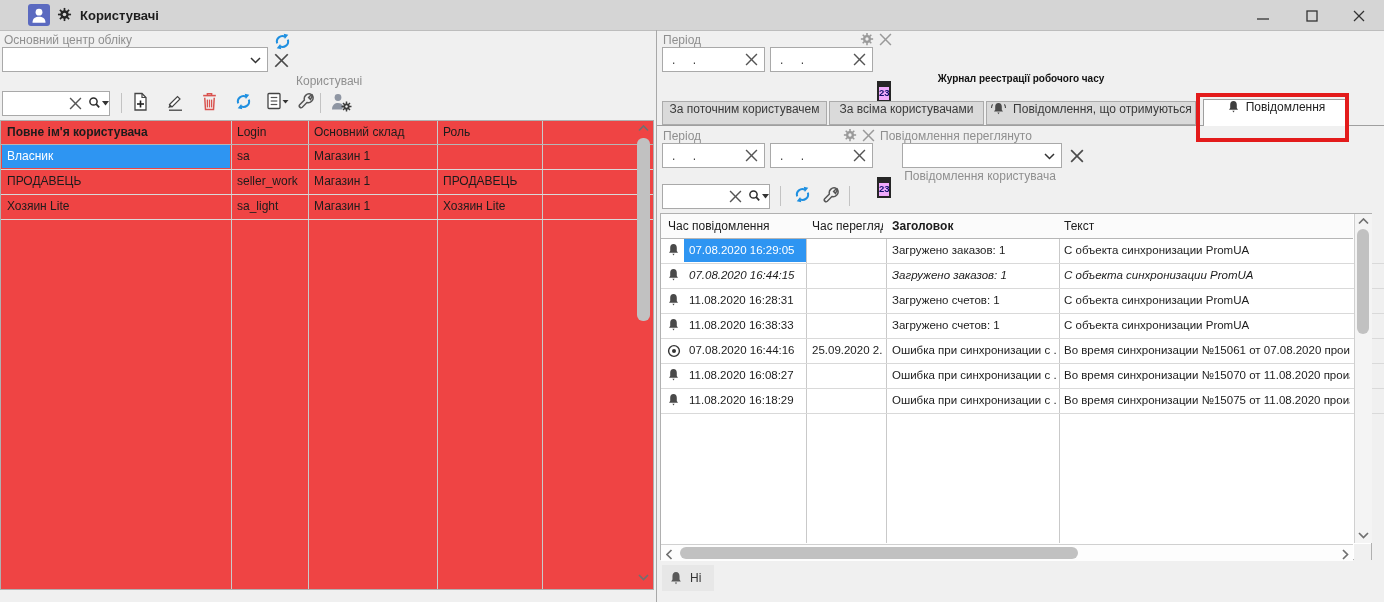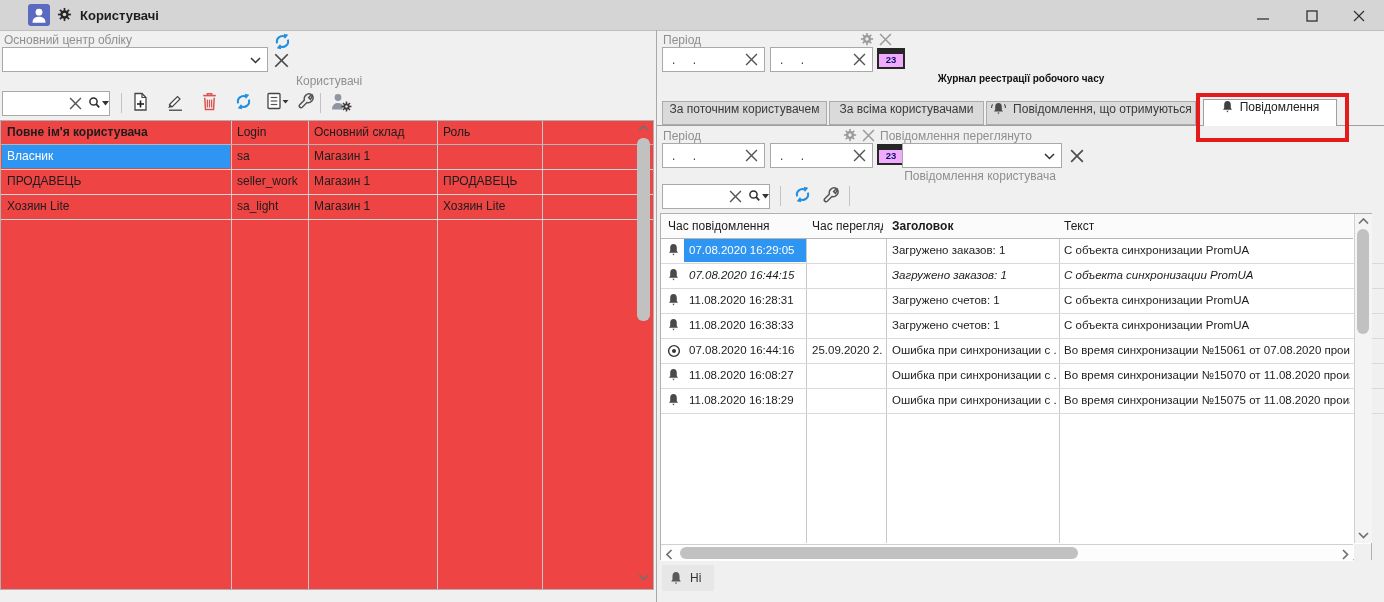--- a/index.html
+++ b/index.html
@@ -16,21 +16,21 @@
   .win-btn{position:absolute;top:6px;width:30px;height:19px;display:flex;align-items:center;justify-content:center;}
 
   
   .glabel{color:#8f8f8f;font-size:12px;white-space:nowrap;}
   .field{background:#fff;border:1px solid #a9a9a9;box-sizing:border-box;}
   .mask{position:absolute;left:9px;top:5px;color:#3c3c3c;letter-spacing:7px;font-size:12px;}
   .fx{position:absolute;top:5px;cursor:pointer;}
   .chev{position:absolute;top:9px;}
   .icon-btn{cursor:pointer;}
   .vsep{width:1px;background:#c3c3c3;}
-  .cal{width:28px;height:21px;background:#f0abfc;border:2px solid #262626;box-sizing:border-box;cursor:pointer;}
+  .cal{width:14px;height:21px;background:#f0abfc;border:2px solid #262626;box-sizing:border-box;cursor:pointer;margin-top:33px;}
   .cal-top{height:4px;background:#262626;}
   .cal-num{display:block;text-align:center;font-size:9.5px;font-weight:bold;color:#10106e;line-height:12px;font-family:"Liberation Sans",sans-serif;}
 
   
   .ltable{position:absolute;left:0;top:120px;width:654px;height:470px;background:#ef4444;border:1px solid #b0b0b0;box-sizing:border-box;}
   .lvline{position:absolute;top:0;bottom:0;width:1px;background:#c9c9c9;}
   .lhead{position:absolute;left:0;top:0;width:652px;height:23px;border-bottom:1px solid #b6b6b6;}
   .lrow{position:absolute;left:0;width:652px;height:25px;border-bottom:1px solid #d9d9d9;}
   .lcell{position:absolute;top:0;height:100%;line-height:25px;white-space:nowrap;overflow:hidden;color:#1c1c1c;}
   .lhead .lcell{line-height:23px;color:#1c1c1c;}
@@ -321,21 +321,21 @@
     <span>
         <svg width="17" height="15" viewBox="0 0 17 15">
           <path d="M8.5 1 C6.3 1 5.2 2.7 5.2 4.8 L5.2 7.8 L4 9.6 L13 9.6 L11.8 7.8 L11.8 4.8 C11.8 2.7 10.7 1 8.5 1 Z" fill="#4a4a4a"></path>
           <polygon points="7.4,10.6 9.6,10.6 8.5,12.2" fill="#4a4a4a"></polygon>
           <path d="M2.6 2.4 A6.5 6.5 0 0 0 1.5 6" fill="none" stroke="#4a4a4a" stroke-width="1.1"></path>
           <path d="M14.4 2.4 A6.5 6.5 0 0 1 15.5 6" fill="none" stroke="#4a4a4a" stroke-width="1.1"></path>
         </svg>
       </span>
     <span>Повідомлення, що отримуються</span>
   </div>
-  <div class="tab active" style="left:1203px;width:134px;">
+  <div class="tab active" style="left:1203px;width:146px;">
     <span>
         <svg width="13" height="14" viewBox="0 0 13 14">
           <path d="M6.5 1 C4.3 1 3.2 2.7 3.2 4.8 L3.2 8 L2 9.8 L11 9.8 L9.8 8 L9.8 4.8 C9.8 2.7 8.7 1 6.5 1 Z" fill="#3f3f3f"></path>
           <polygon points="5.4,10.8 7.6,10.8 6.5,12.4" fill="#3f3f3f"></polygon>
         </svg>
       </span>
     <span>Повідомлення</span>
   </div>
   <div class="redbox"></div>
 

